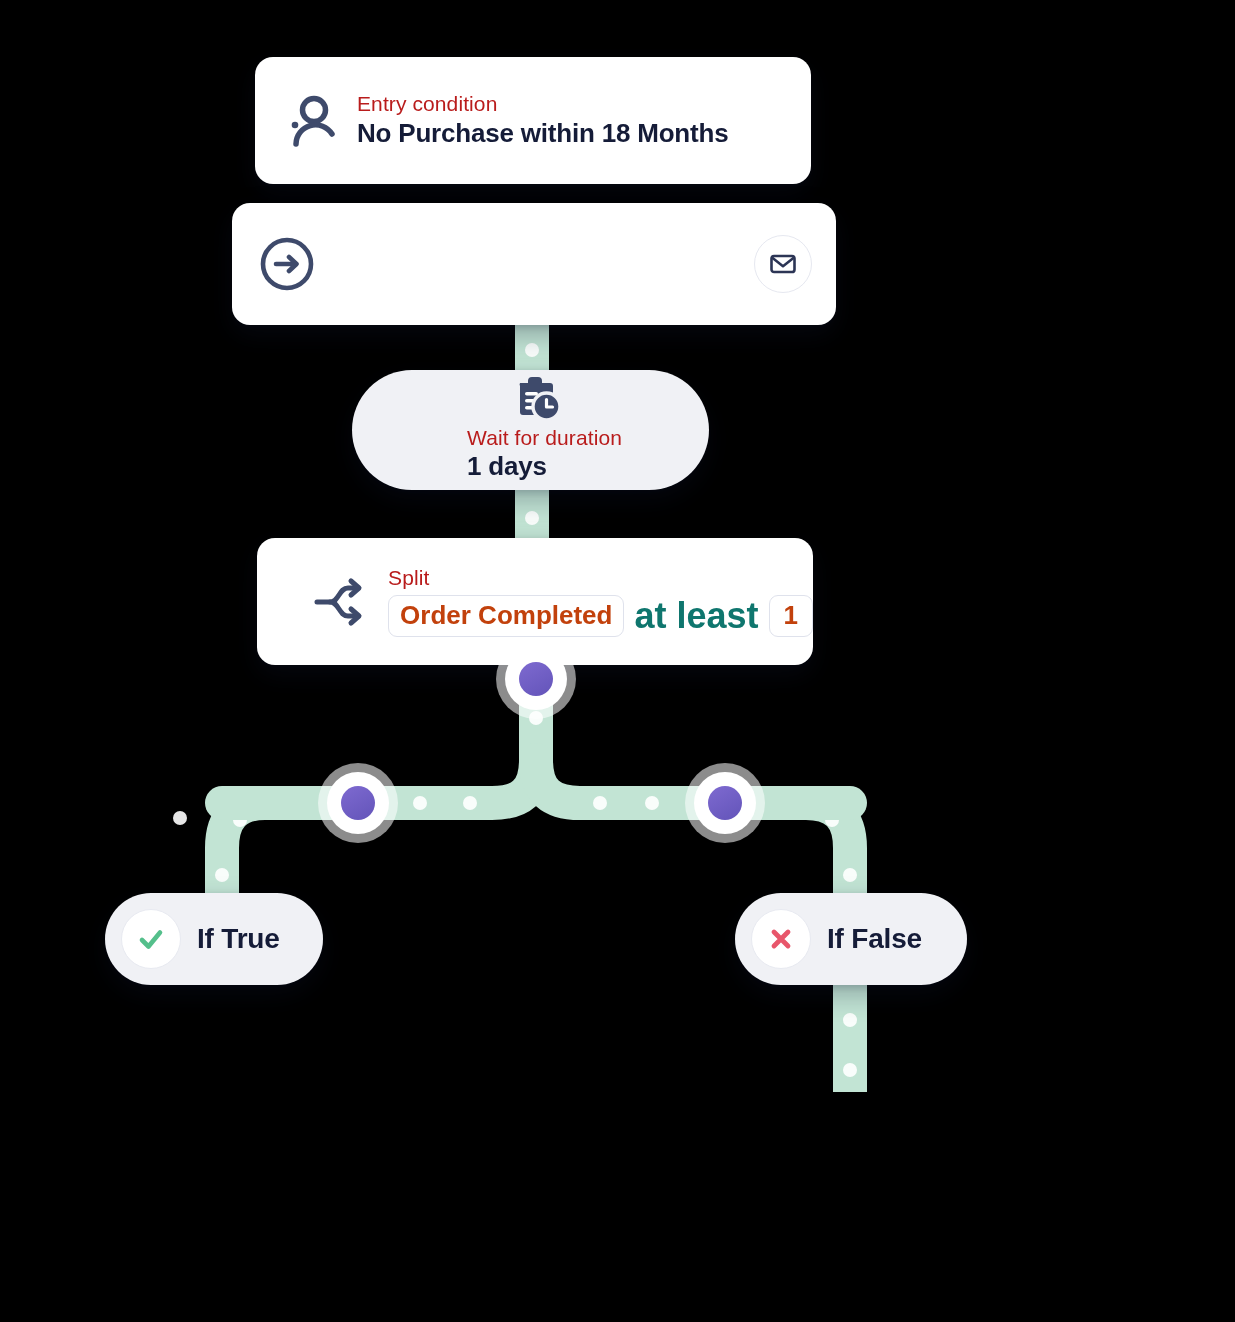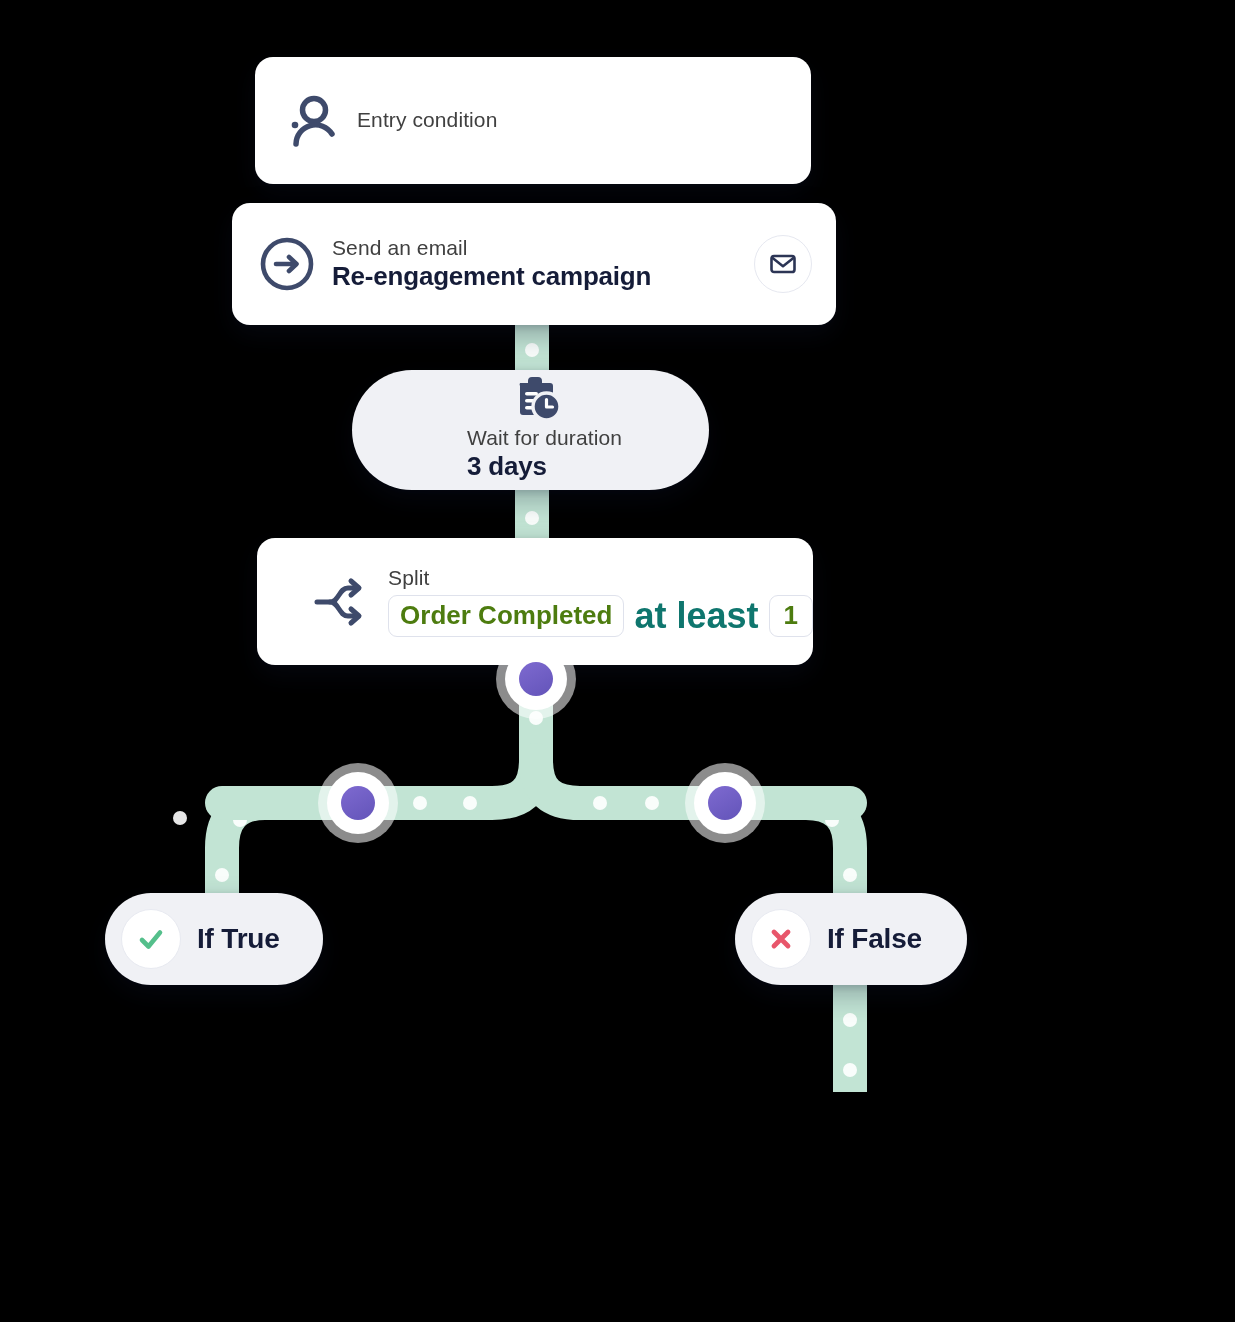--- a/index.html
+++ b/index.html
@@ -47,21 +47,21 @@
     justify-content: center;
   }
   .card-text {
     display: flex;
     flex-direction: column;
     justify-content: center;
     gap: 2px;
   }
   .label-sm {
     font-size: 21px;
-    color: #404040;
+    color: #b91c1c;
     font-weight: 400;
     letter-spacing: 0.1px;
     line-height: 1.15;
   }
   .label-lg {
     font-size: 26px;
     color: #151c38;
     font-weight: 700;
     letter-spacing: -0.2px;
     line-height: 1.15;
@@ -99,21 +99,21 @@
     align-items: center;
     gap: 10px;
     margin-top: 3px;
   }
   .chip {
     border: 1px solid #dfe2ec;
     border-radius: 9px;
     padding: 5px 11px 6px 11px;
     font-size: 26px;
     font-weight: 700;
-    color: #4d7c0f;
+    color: #c2410c;
     line-height: 1.12;
     background: #ffffff;
   }
   .chip.num { padding: 5px 14px 6px 14px; }
   .between {
     font-size: 36px;
     font-weight: 700;
     color: #0f766e;
   }
 
@@ -229,33 +229,30 @@
   <div class="card" id="card-entry">
     <div class="card-icon person">
       <svg width="58" height="58" viewBox="0 0 58 58">
         <circle cx="31" cy="18" r="11.5" fill="none" stroke="#3e4a6b" stroke-width="5.5"></circle>
         <path d="M13 52 A19.5 19.5 0 0 1 49 42" fill="none" stroke="#3e4a6b" stroke-width="5.5" stroke-linecap="round"></path>
         <circle cx="12" cy="33" r="3.3" fill="#3e4a6b"></circle>
       </svg>
     </div>
     <div class="card-text">
       <span class="label-sm">Entry condition</span>
+      <span class="label-lg">No Purchase within 18 Months</span>
     </div>
   </div>
 
   <div class="card" id="card-email">
     <div class="card-icon arrow">
       <svg width="56" height="56" viewBox="0 0 56 56">
         <circle cx="28" cy="28" r="24" fill="none" stroke="#3e4a6b" stroke-width="4.6"></circle>
         <path d="M17 28 L37 28 M30 21 L37.5 28 L30 35" fill="none" stroke="#3e4a6b" stroke-width="4.6" stroke-linecap="round" stroke-linejoin="round"></path>
       </svg>
-    </div>
-    <div class="card-text">
-      <span class="label-sm">Send an email</span>
-      <span class="label-lg">Re-engagement campaign</span>
     </div>
     <div class="badge-circle">
       <svg width="30" height="30" viewBox="0 0 30 30">
         <rect x="3.5" y="7" width="23" height="16" rx="2.6" fill="none" stroke="#2c3555" stroke-width="2.6"></rect>
         <path d="M4.6 9 L15 17.2 L25.4 9" fill="none" stroke="#2c3555" stroke-width="2.6" stroke-linecap="round" stroke-linejoin="round"></path>
       </svg>
     </div>
   </div>
 
   <div class="card grey" id="card-wait">
@@ -264,21 +261,21 @@
         <path d="M10 12 h8 v-2 a4 4 0 0 1 4-4 h6 a4 4 0 0 1 4 4 v2 h8 a3 3 0 0 1 3 3 v12 a13.5 13.5 0 0 0-18 17 H13 a3 3 0 0 1-3-3 V15 a3 3 0 0 1 0-3 z" fill="#3e4a6b"></path>
         <rect x="15" y="21" width="13" height="3.6" rx="1.8" fill="#ffffff"></rect>
         <rect x="15" y="28" width="13" height="3.6" rx="1.8" fill="#ffffff"></rect>
         <rect x="15" y="35" width="9" height="3.6" rx="1.8" fill="#ffffff"></rect>
         <circle cx="36.5" cy="35.5" r="13.5" fill="#3e4a6b" stroke="#f0f1f5" stroke-width="3.4"></circle>
         <path d="M36.5 28.5 v7.5 h6" fill="none" stroke="#ffffff" stroke-width="3.2" stroke-linecap="round" stroke-linejoin="round"></path>
       </svg>
     </div>
     <div class="card-text">
       <span class="label-sm">Wait for duration</span>
-      <span class="label-lg">3 days</span>
+      <span class="label-lg">1 days</span>
     </div>
   </div>
 
   <div class="card" id="card-split">
     <div class="card-icon split">
       <svg width="58" height="54" viewBox="0 0 58 54">
         <path d="M4 27 H17 C26 27 26 13 35 13 H45" fill="none" stroke="#3e4a6b" stroke-width="5" stroke-linecap="round" stroke-linejoin="round"></path>
         <path d="M17 27 C26 27 26 41 35 41 H45" fill="none" stroke="#3e4a6b" stroke-width="5" stroke-linecap="round" stroke-linejoin="round"></path>
         <path d="M38 6 L46 13 L38 20" fill="none" stroke="#3e4a6b" stroke-width="5" stroke-linecap="round" stroke-linejoin="round"></path>
         <path d="M38 34 L46 41 L38 48" fill="none" stroke="#3e4a6b" stroke-width="5" stroke-linecap="round" stroke-linejoin="round"></path>

